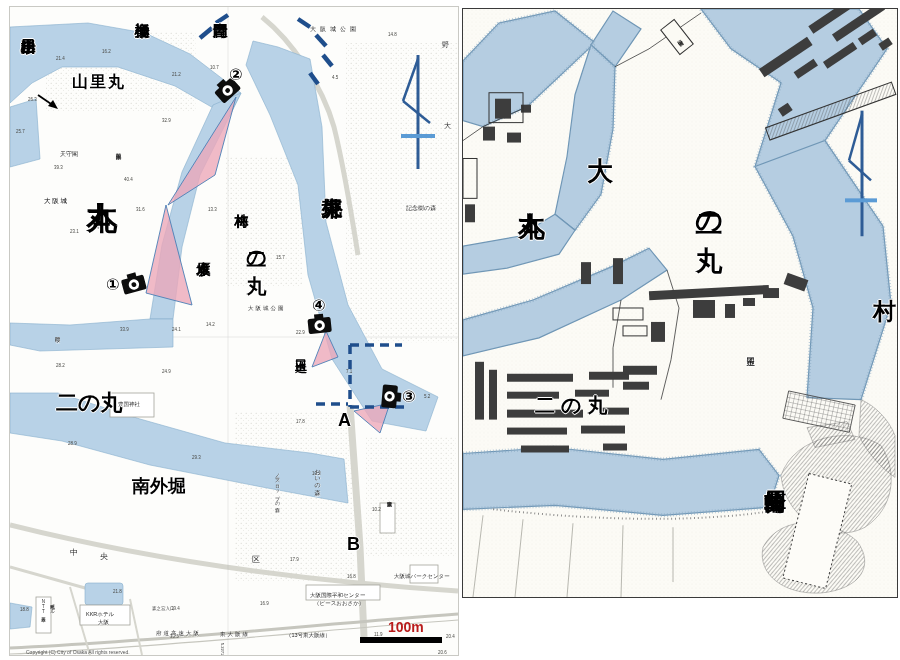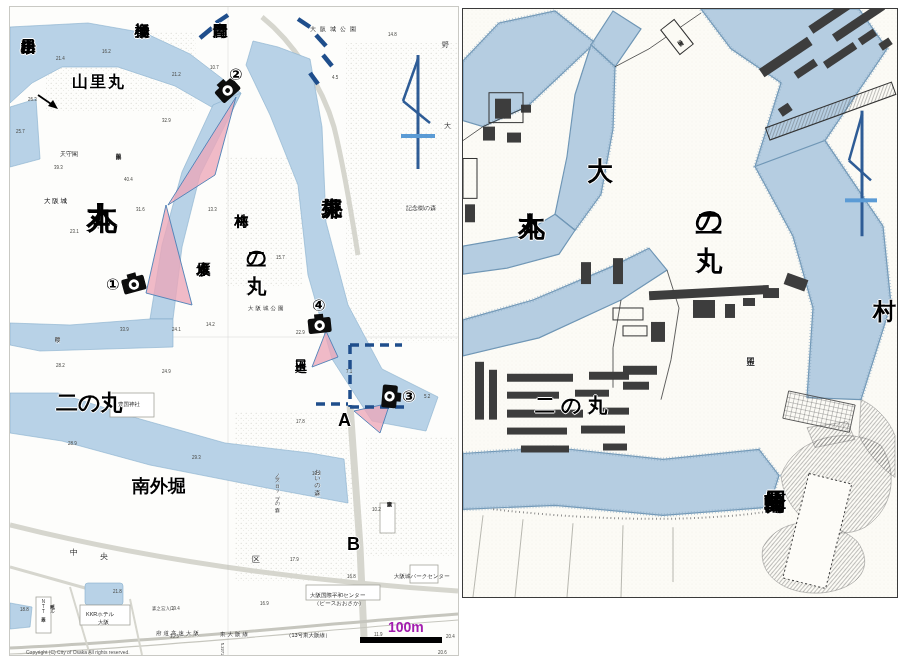--- a/index.html
+++ b/index.html
@@ -15,21 +15,21 @@
        text-shadow:1px 0 0 #fff,-1px 0 0 #fff,0 1px 0 #fff,0 -1px 0 #fff;}
   .vert{writing-mode:vertical-rl;text-orientation:upright;}
   .tlbl{position:absolute;font-weight:normal;color:#2b2b2b;white-space:pre;z-index:5;line-height:1.1;
         transform-origin:left top;text-shadow:0.5px 0.5px 0 #fff;}
   .spot{position:absolute;font-size:4.5px;color:#4a4a46;white-space:pre;z-index:4;}
   .cam{position:absolute;z-index:8;}
   .camnum{position:absolute;font-size:16px;font-weight:bold;color:#000;z-index:9;
           text-shadow:1px 0 0 #fff,-1px 0 0 #fff,0 1px 0 #fff,0 -1px 0 #fff;}
   .camicon{position:absolute;z-index:8;}
   .scalebar{position:absolute;left:350px;top:612px;z-index:7;}
-  .scalebar .txt{font-size:14px;font-weight:bold;color:#a21caf;margin-left:28px;}
+  .scalebar .txt{font-size:14px;font-weight:bold;color:#b91c1c;margin-left:28px;}
   .scalebar .bar{width:82px;height:6px;background:#000;margin-top:2px;}
   .copyright{position:absolute;left:16px;top:642px;font-size:5px;color:#555;z-index:7;}
   .aoyaguchi-box{position:absolute;left:205px;top:12px;width:16px;height:30px;background:#fbfaf4;
                  border:1px solid #333;transform:rotate(-38deg);z-index:6;
                  display:flex;align-items:center;justify-content:center;}
   .aoyaguchi-box span{font-size:5.5px;writing-mode:vertical-rl;text-orientation:upright;color:#000;}
 </style>
 </head>
 <body>
 

